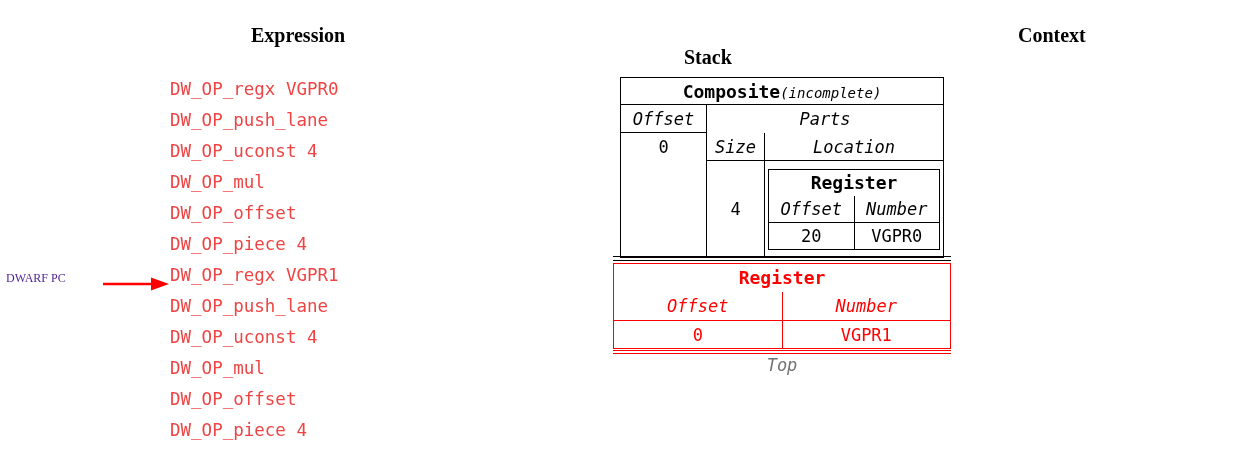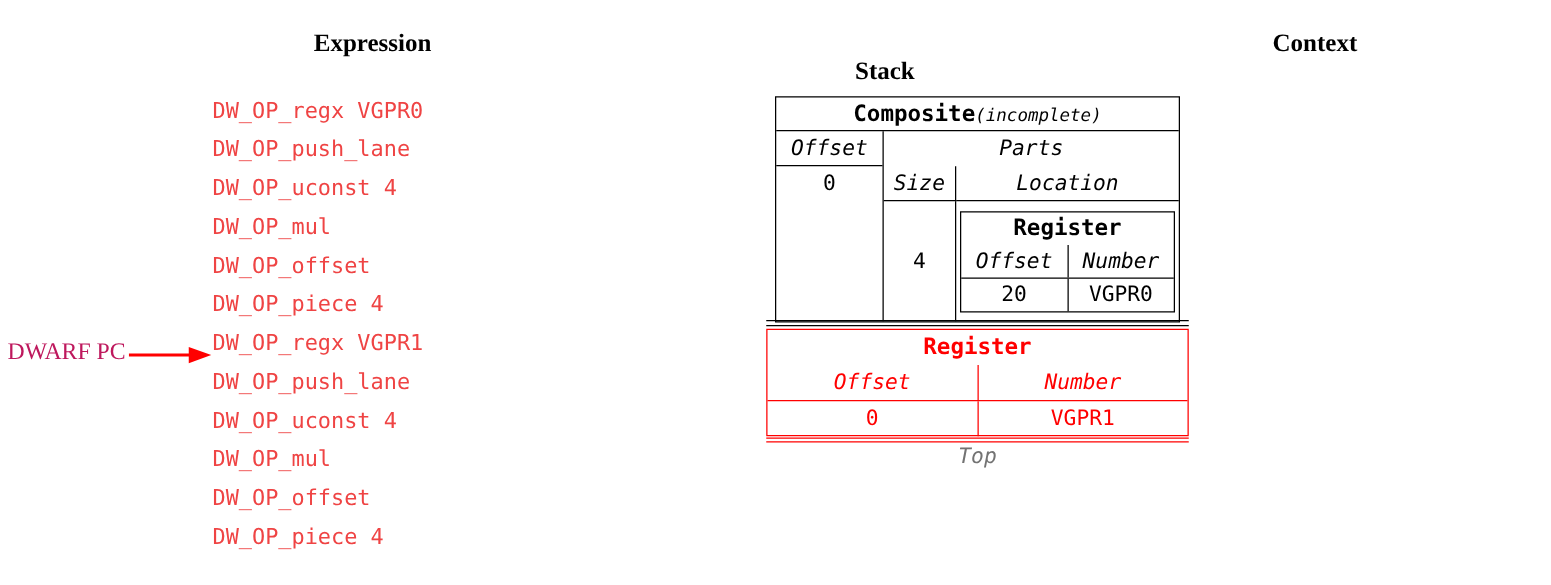--- a/index.html
+++ b/index.html
@@ -46,22 +46,22 @@
     top: 271px;
     width: 164px;
     height: 26px;
     color: #ff0000;
   }
   #dwarf-pc-label {
     position: absolute;
     left: 0px;
     top: 0px;
     font-family: "Liberation Serif", serif;
-    font-size: 19px;
-    color: #be185d;
+    font-size: 12px;
+    color: #4c1d95;
     white-space: nowrap;
   }
   #dwarf-pc-arrow {
     position: absolute;
     left: 97px;
     top: 4px;
   }
 
   
   #composite-table {

